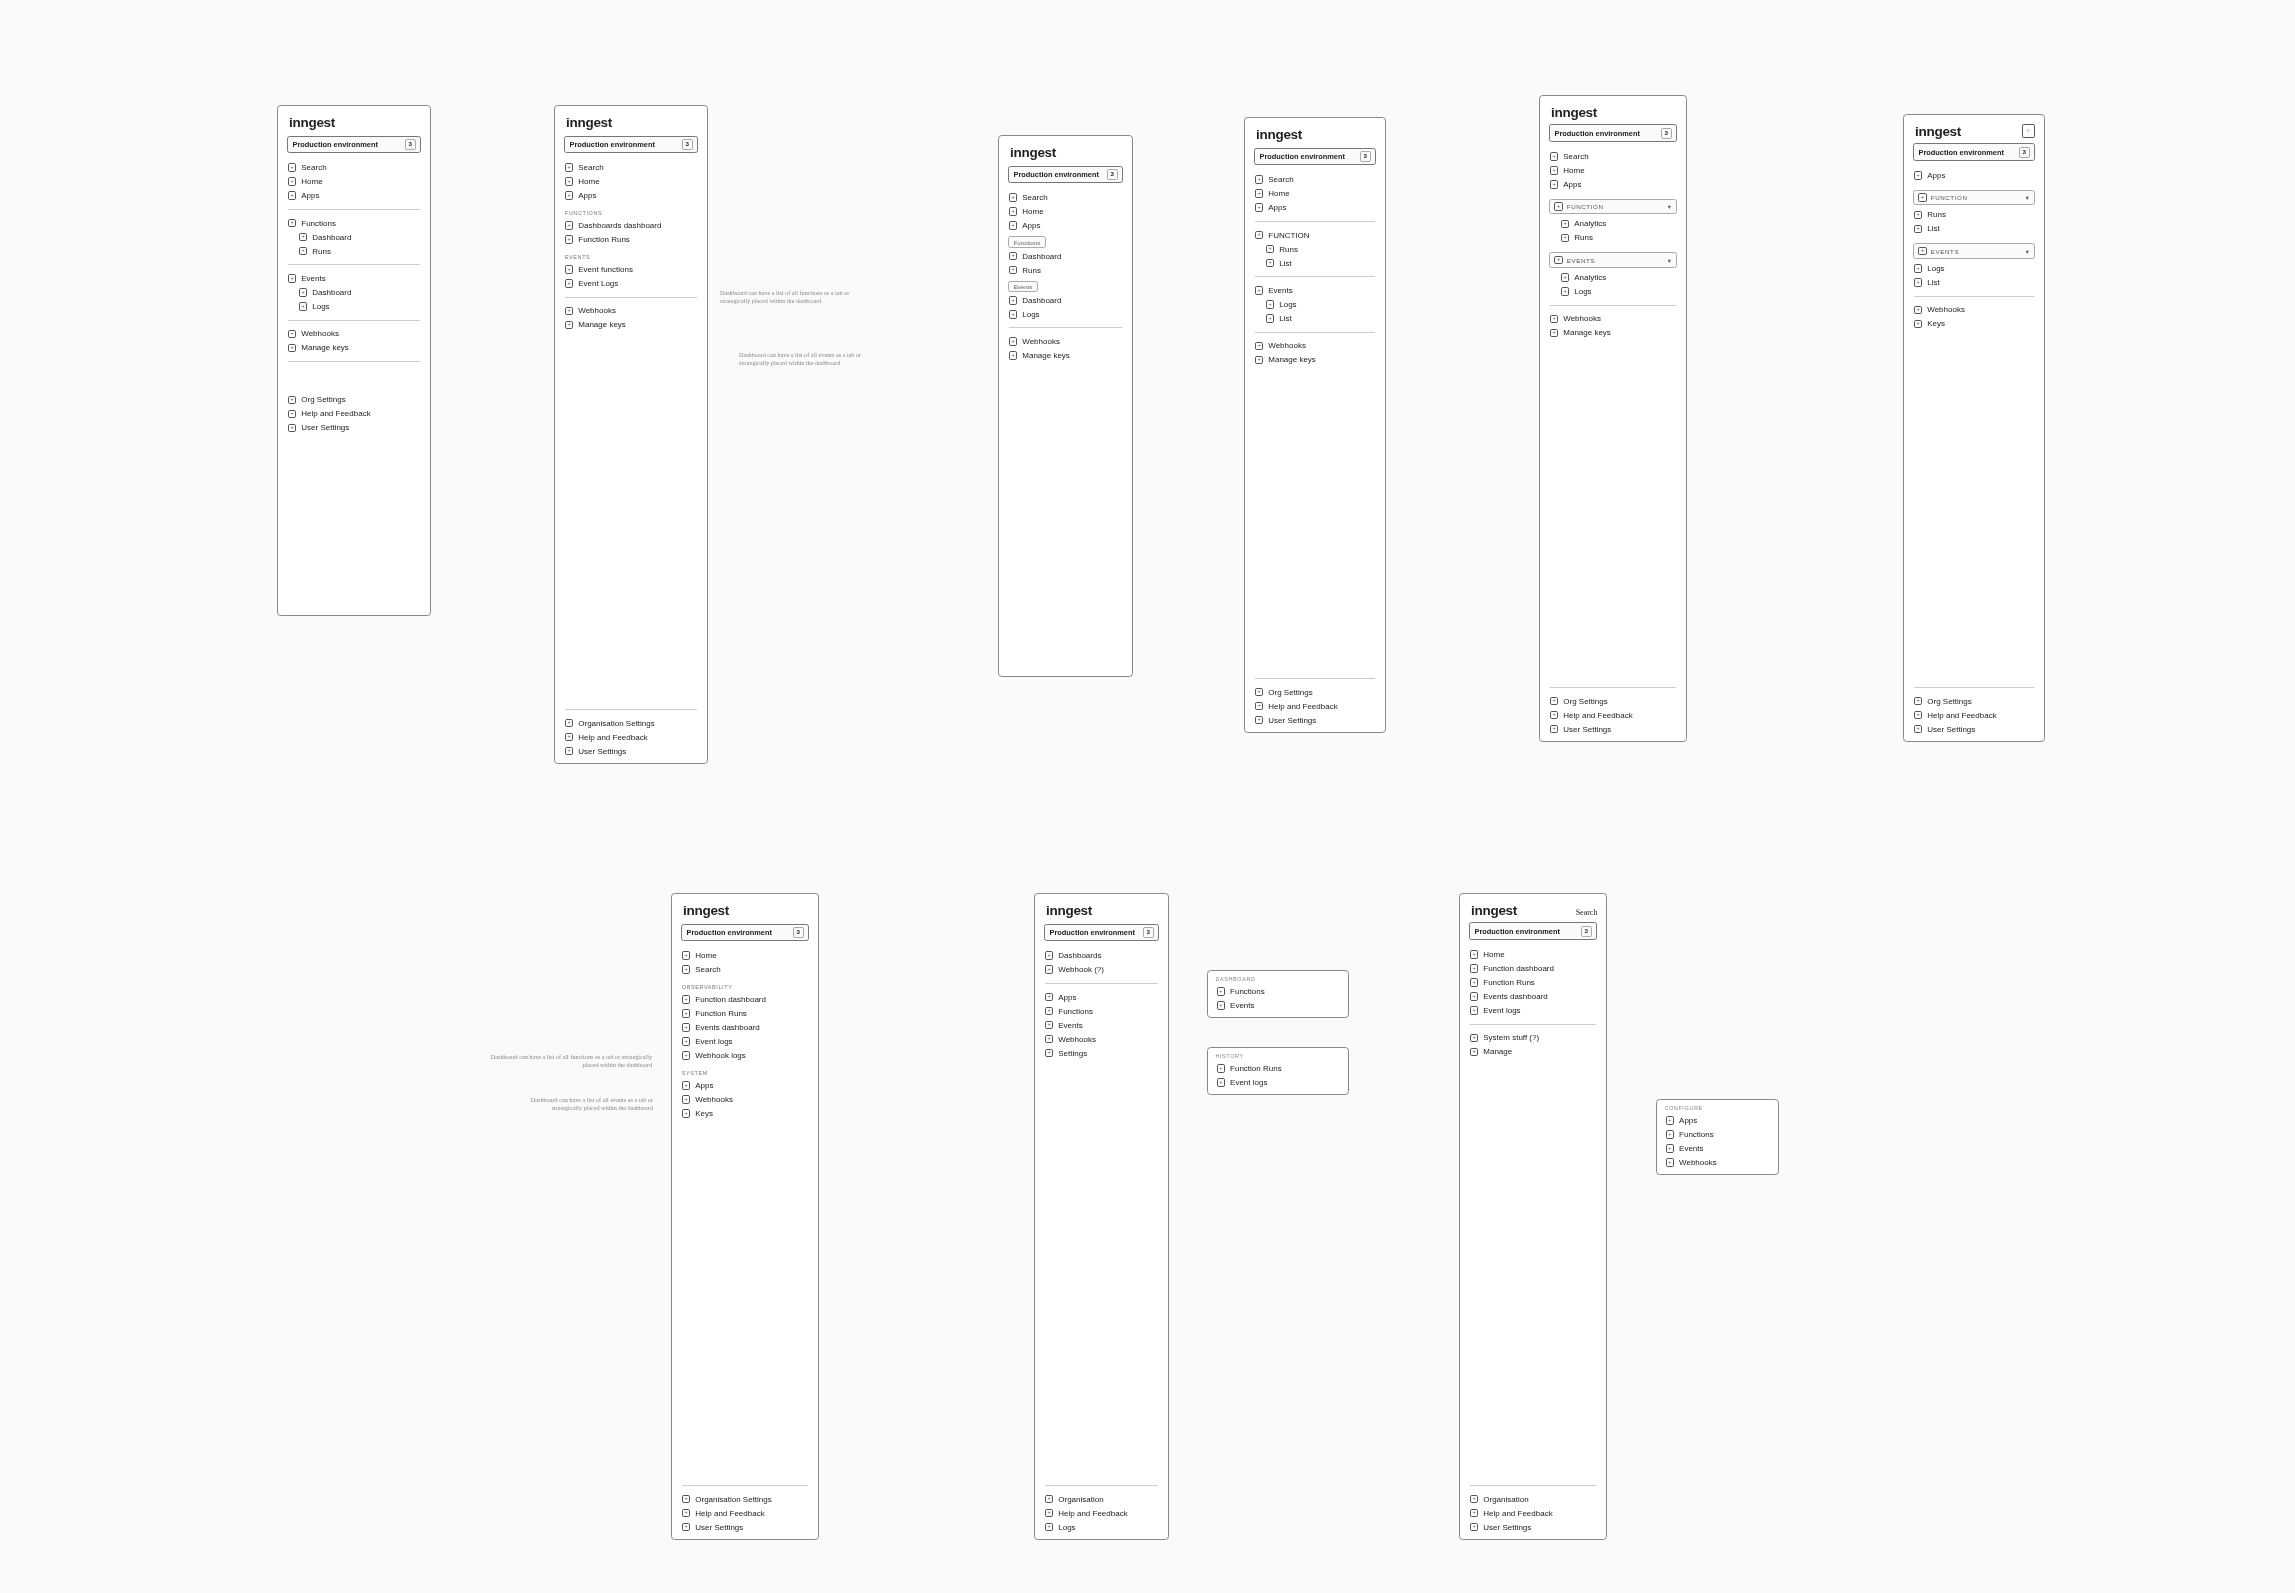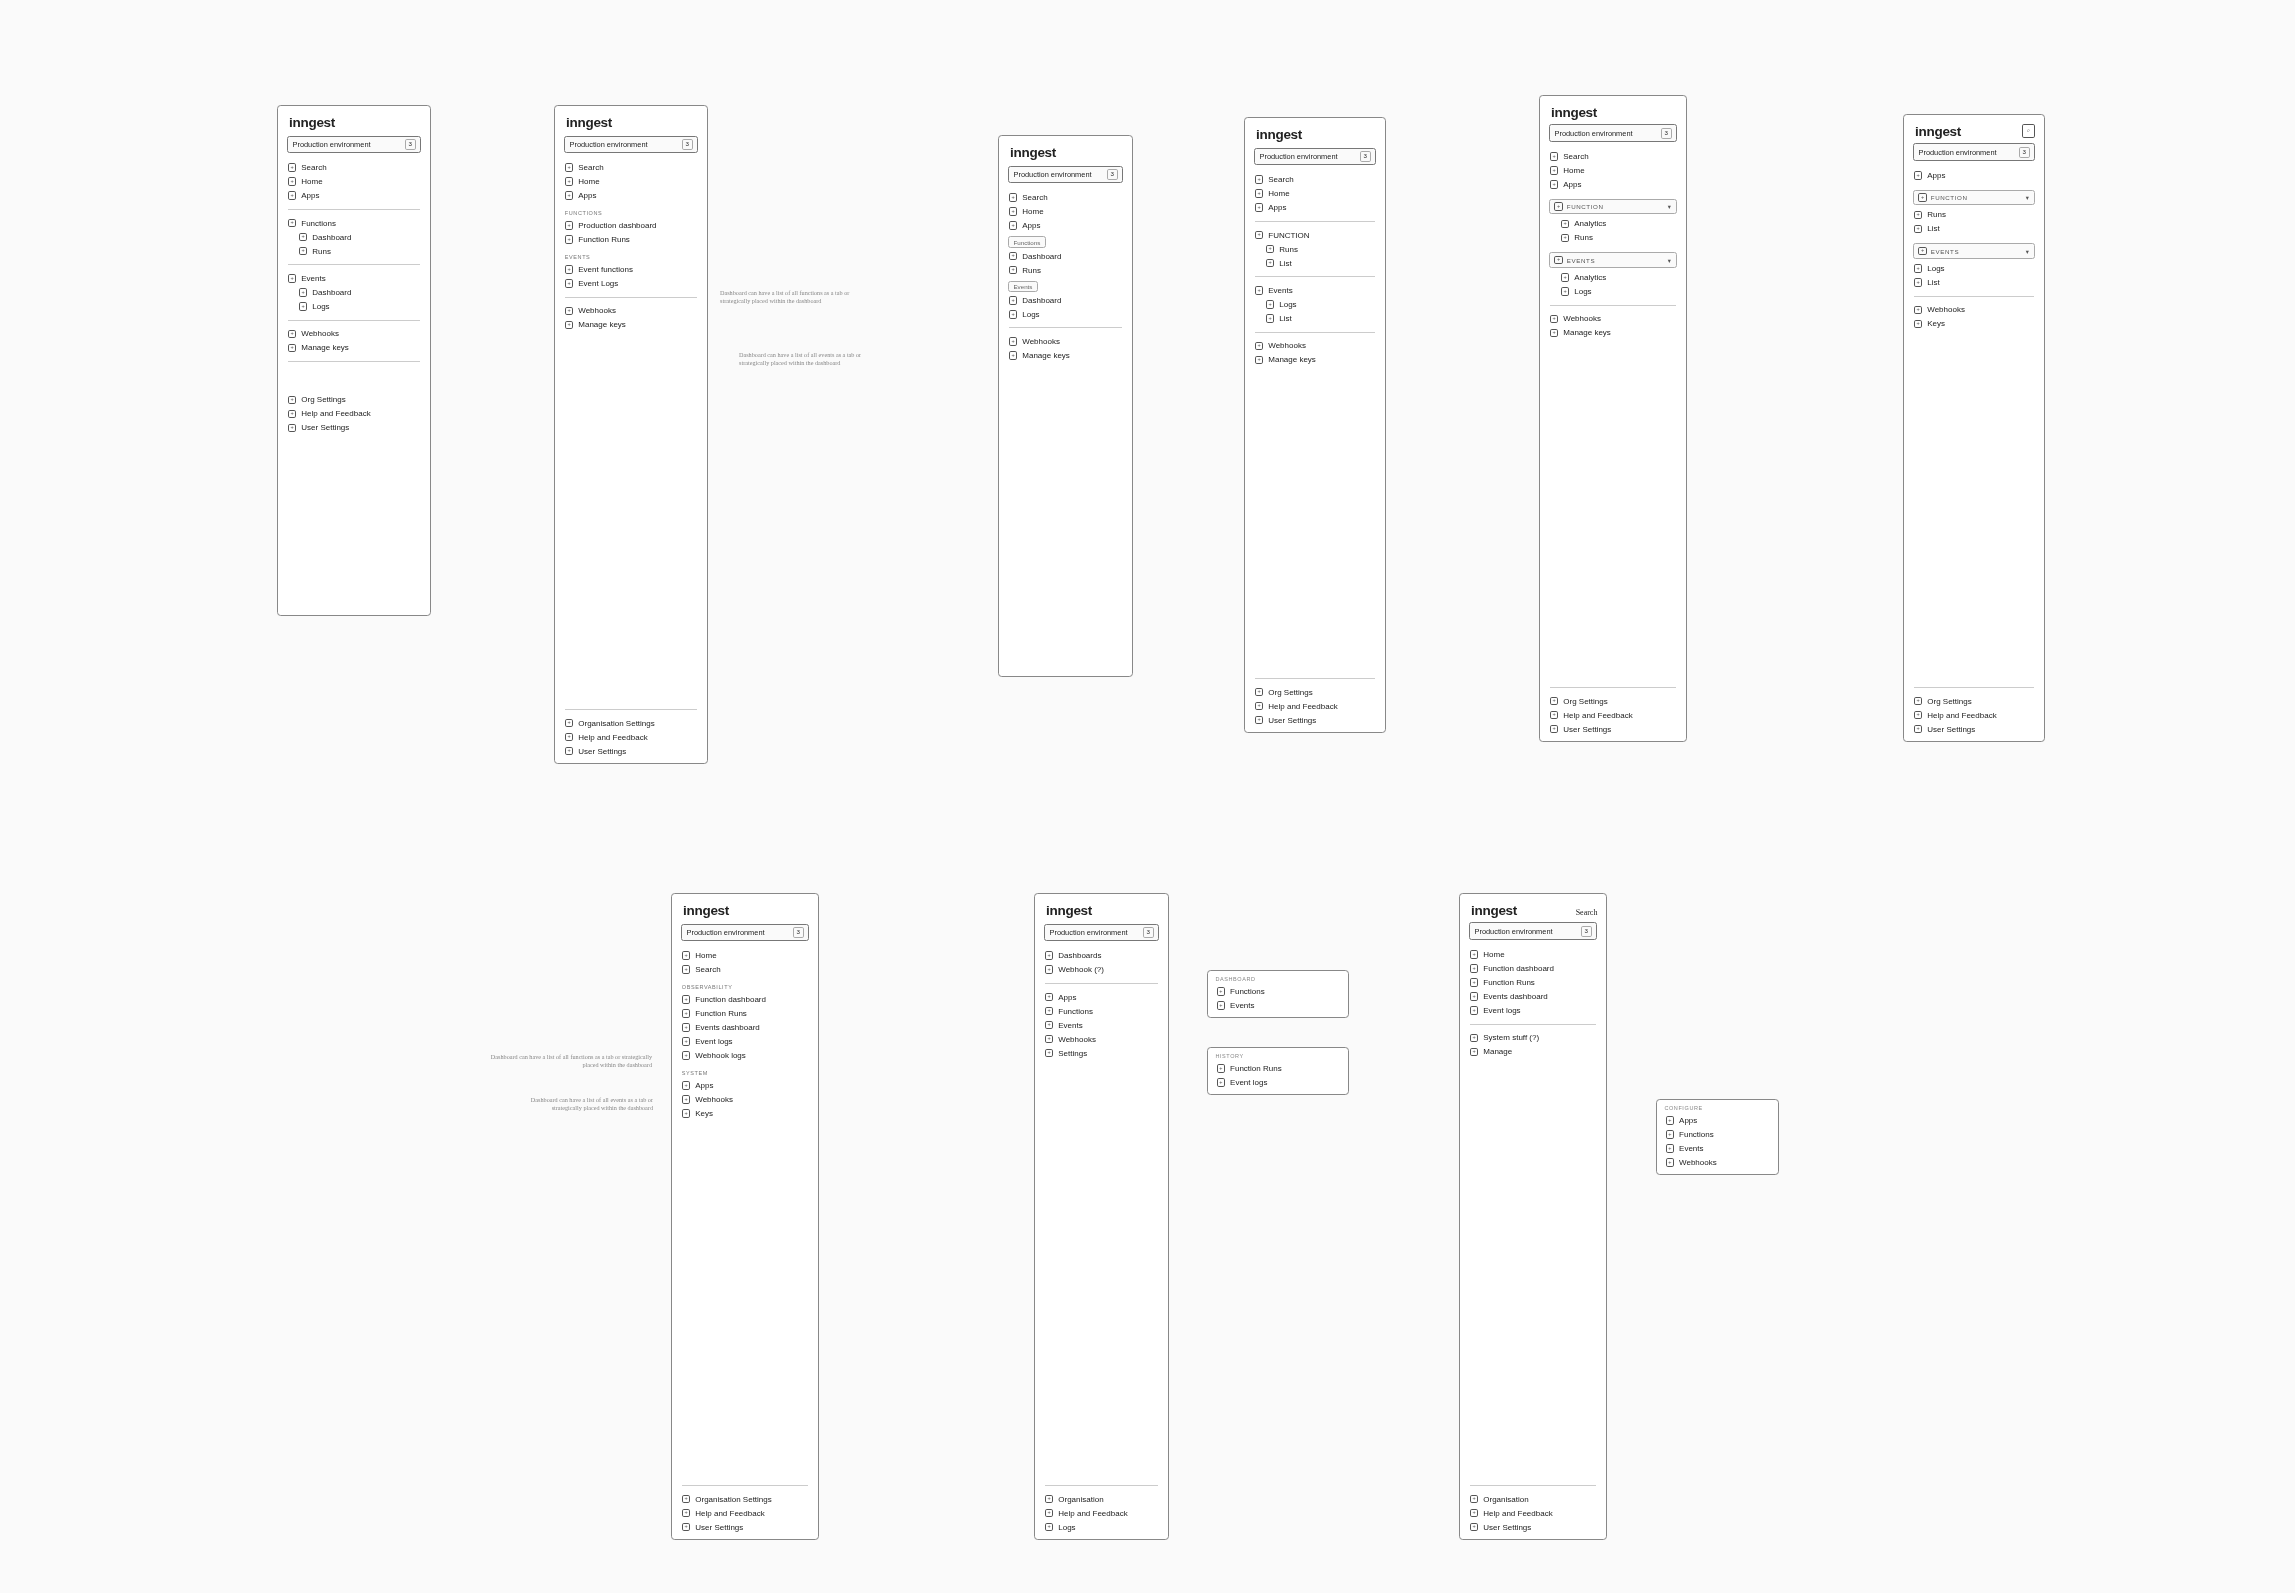--- a/index.html
+++ b/index.html
@@ -33,20 +33,21 @@
   }
   .brand-row { display:flex; align-items:center; justify-content:space-between; gap:4.9px; }
   .env-pill {
     border: 0.6px solid #777;
     border-radius: 2.5px;
     font-size: 7.4px;
     padding: 2.5px 4.9px;
     margin-bottom: 7.4px;
     display: flex; justify-content: space-between; align-items: center;
     background: #fafafa;
+    font-weight: bold;
   }
   .env-pill .tag {
     display:inline-block; border:0.6px solid #aaa; border-radius:1.8px;
     font-size: 6.2px; padding: 0 2.5px; line-height: 8.6px;
   }
   .icon-sq {
     width: 8.6px; height: 8.6px; border:0.6px solid #555; border-radius:1.8px;
     display:inline-flex; align-items:center; justify-content:center;
     font-size: 5.5px; line-height: 1; color:#555;
     flex-shrink: 0;
@@ -191,21 +192,21 @@
           <span>Home</span>
         </div>
     <div class="item">
           <span class="icon-sq">+</span>
           <span>Apps</span>
         </div>
 
     <div class="group-label">FUNCTIONS</div>
     <div class="item">
           <span class="icon-sq">+</span>
-          <span>Production dashboard</span>
+          <span>Dashboards dashboard</span>
         </div>
     <div class="item">
           <span class="icon-sq">+</span>
           <span>Function Runs</span>
         </div>
 
     <div class="group-label">EVENTS</div>
     <div class="item">
           <span class="icon-sq">+</span>
           <span>Event functions</span>

